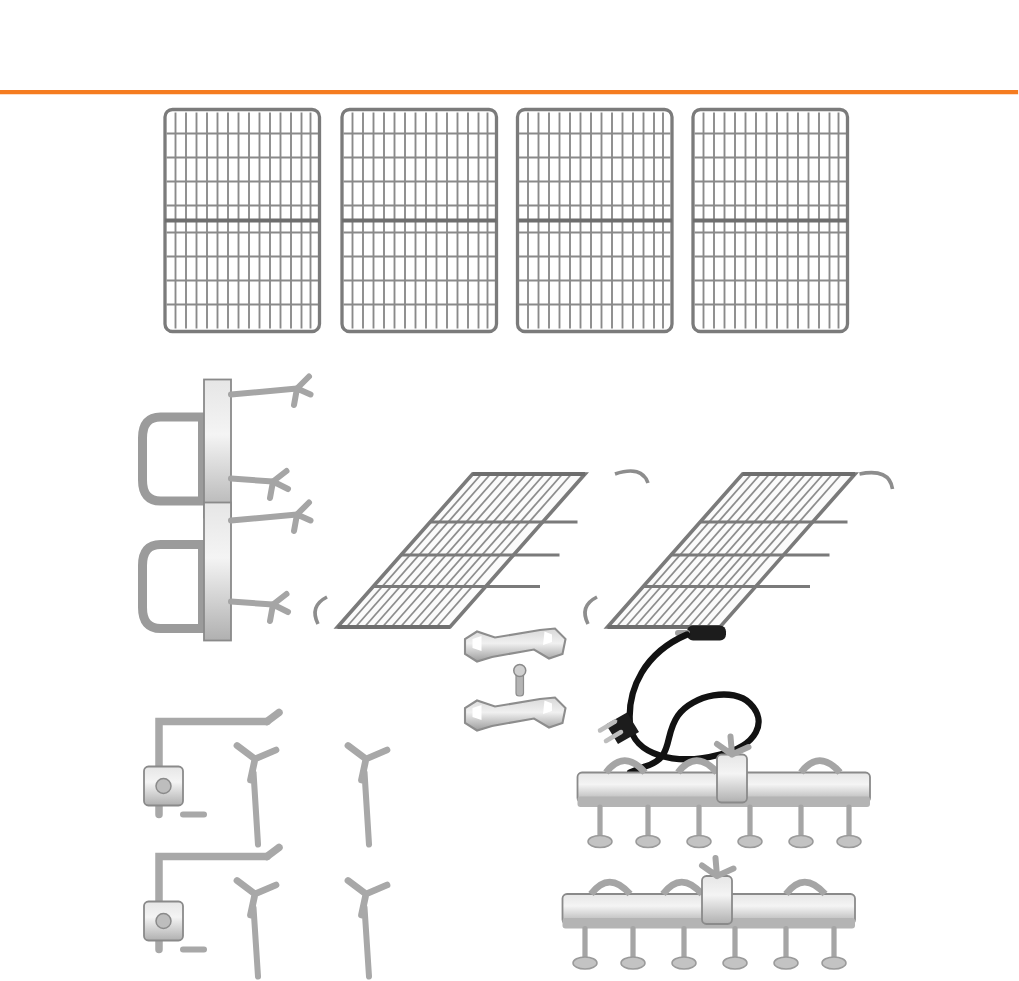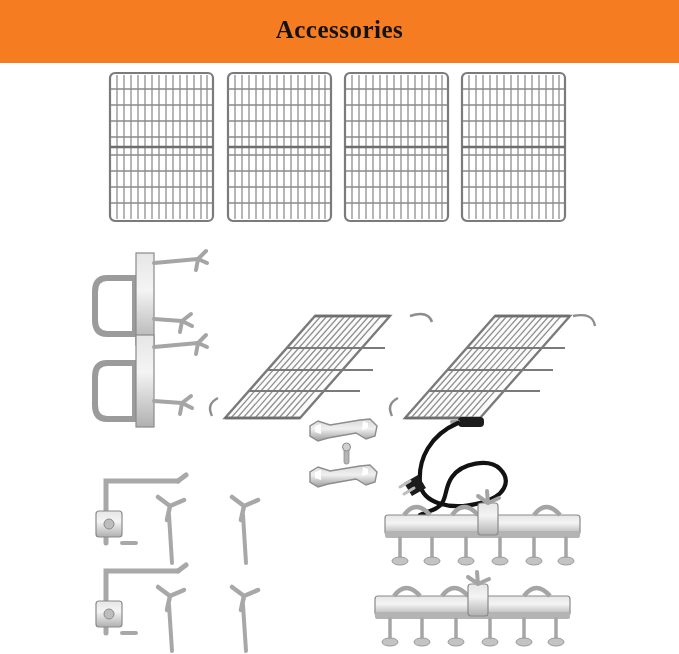--- a/index.html
+++ b/index.html
@@ -79,27 +79,20 @@
   }
   svg.art {
     display: block;
   }
 </style>
 </head>
 <body>
 
 <div id="page">
 
-  <div id="header-bar">
-    <div id="header-left-accent"></div>
-    <div id="header-center">
-      <div id="header-title">Accessories</div>
-    </div>
-    <div id="header-right-accent"></div>
-  </div>
   <div id="header-underline"></div>
 
   <div id="product-canvas">
 
     <svg class="art" width="679" height="591" viewBox="0 0 679 591" xmlns="http://www.w3.org/2000/svg">
       <defs>
         <linearGradient id="steelV" x1="0" y1="0" x2="1" y2="0">
           <stop offset="0%" stop-color="#b9b9b9"></stop>
           <stop offset="35%" stop-color="#e8e8e8"></stop>
           <stop offset="65%" stop-color="#c2c2c2"></stop>

